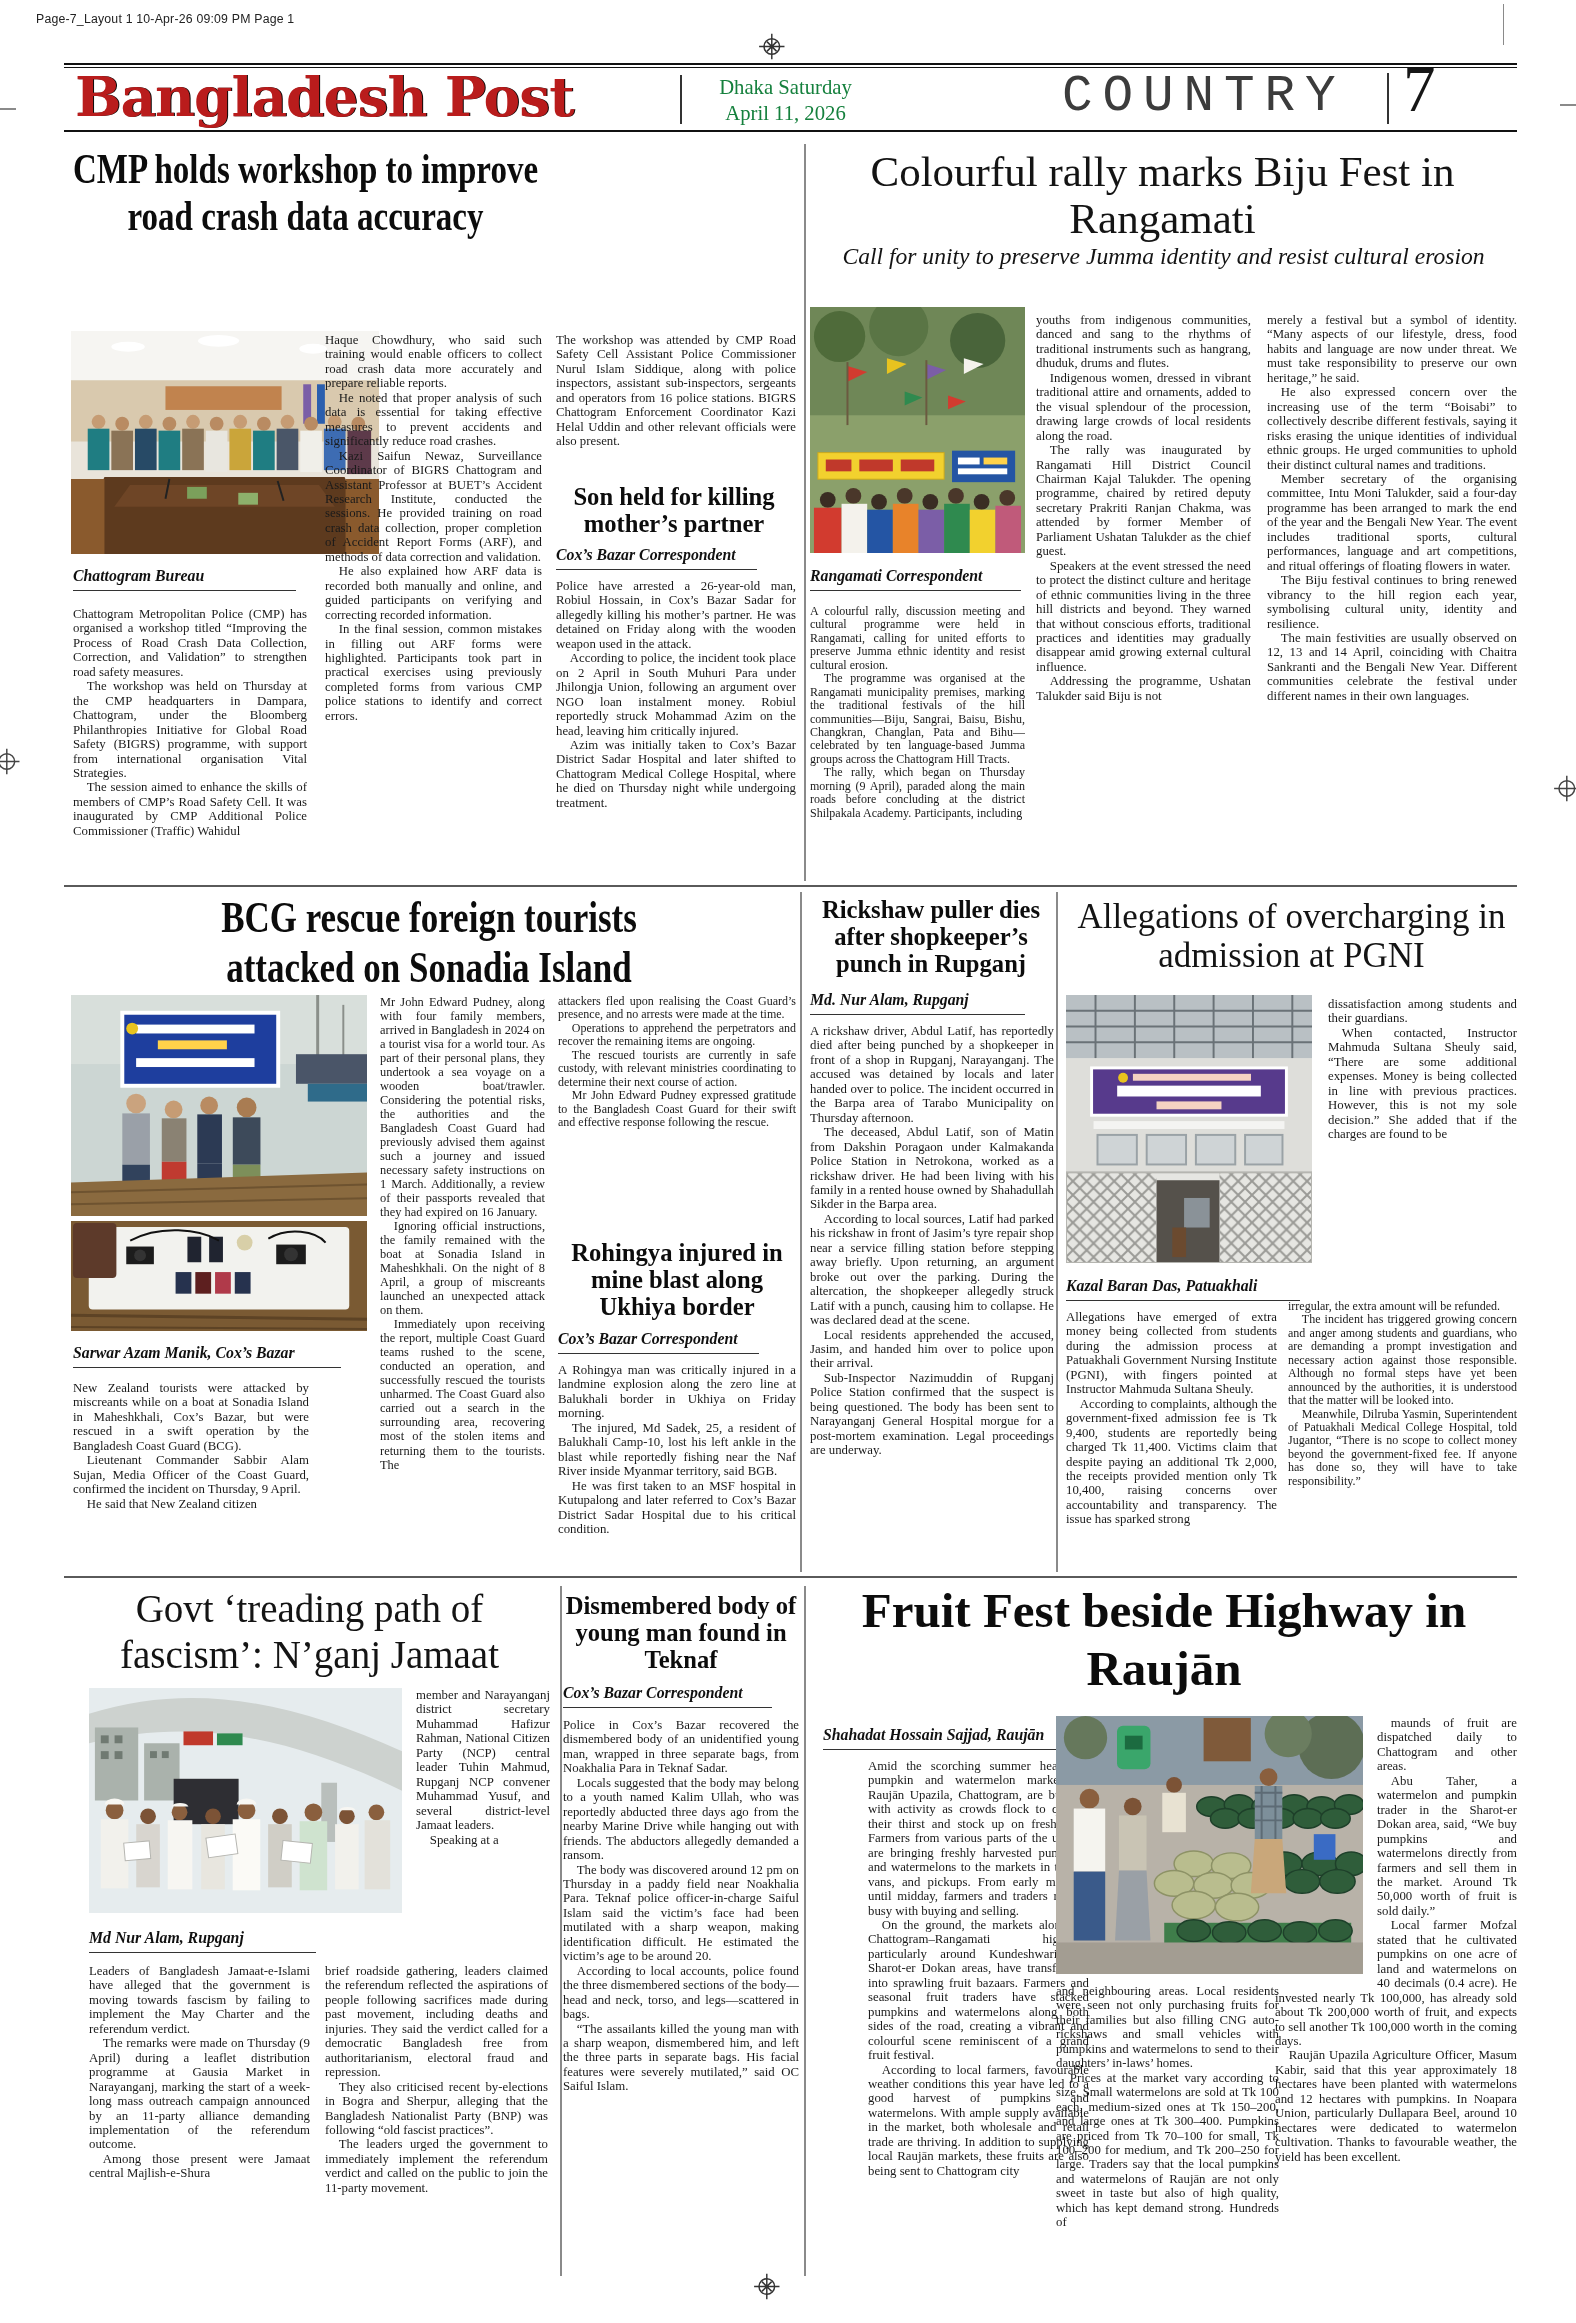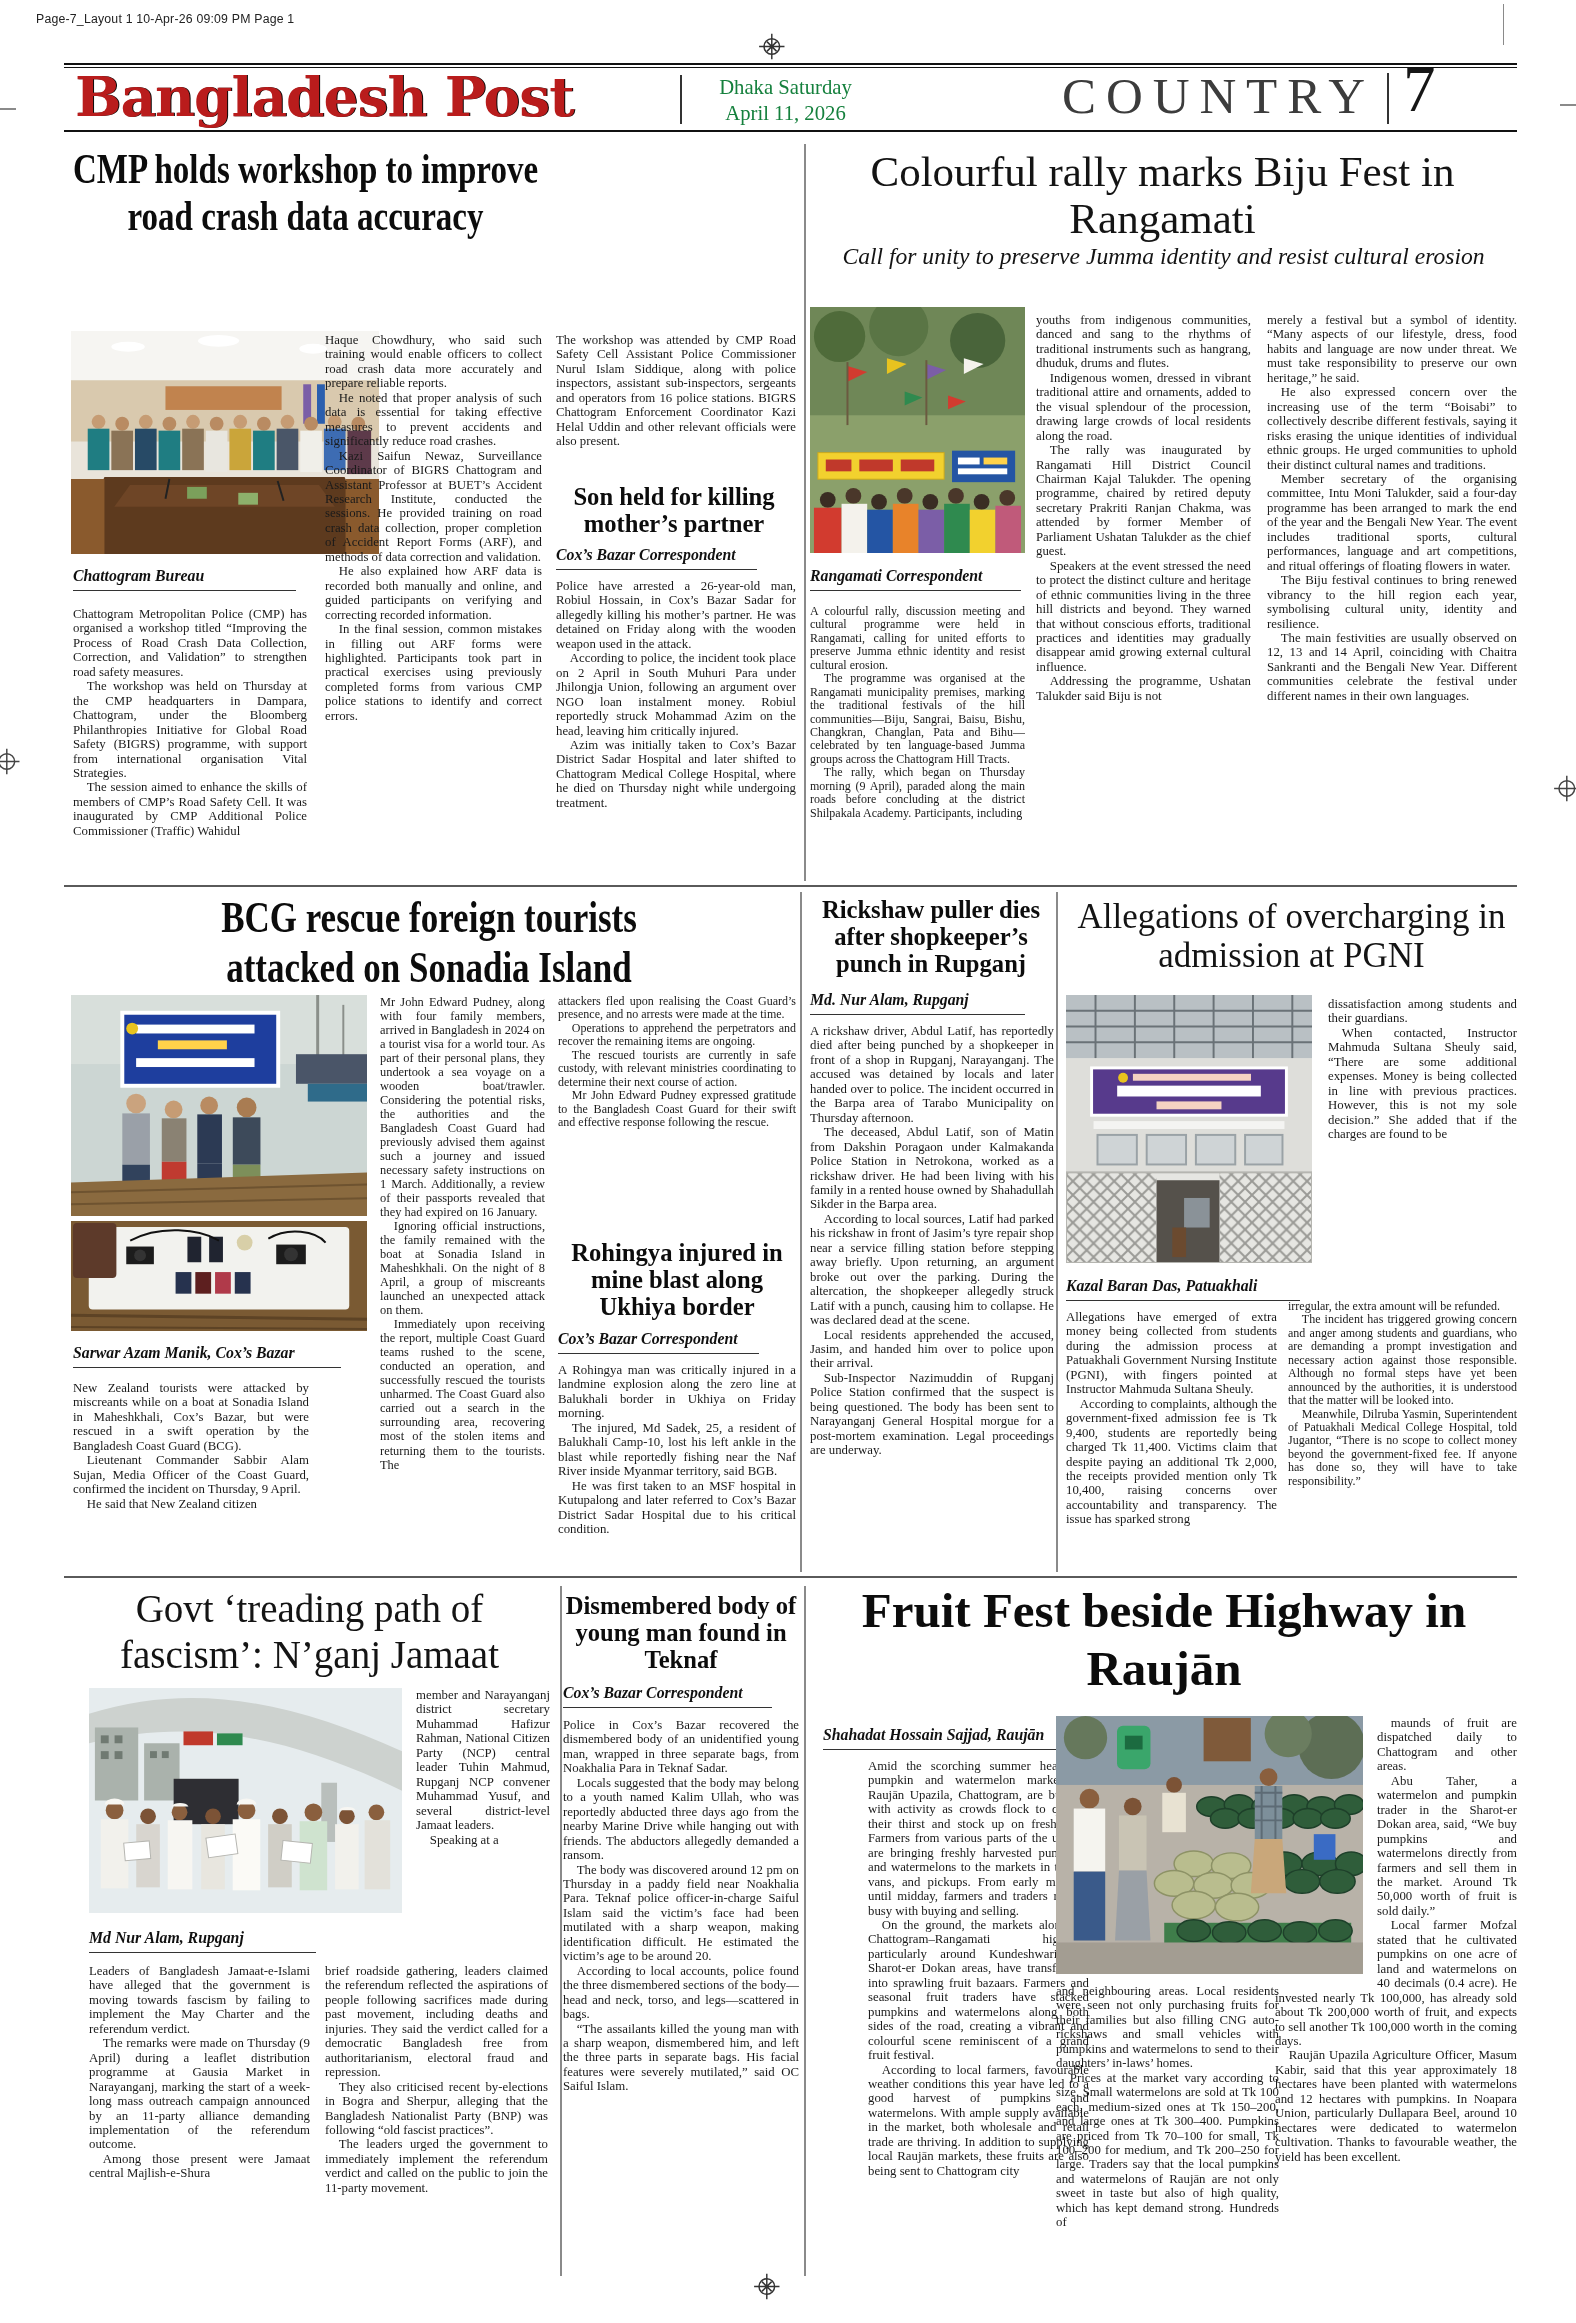--- a/index.html
+++ b/index.html
@@ -8,21 +8,21 @@
   .slug{position:absolute;left:36px;top:11.8px;font:12.3px "Liberation Sans",sans-serif;color:#222;letter-spacing:0.2px;}
   .hr{position:absolute;background:#5a5a5a;height:1.5px;}
   .hr.dark{background:#111;}
   .vr{position:absolute;background:#8a8a8a;width:1.5px;}
   .brand{position:absolute;left:75px;top:67px;font-family:"DejaVu Serif",serif;font-weight:700;
          font-size:55px;line-height:59px;color:#b91c1c;letter-spacing:-1px;
          text-shadow:1px 0 0 #0b0b0b;}
   .dateblock{position:absolute;left:692px;top:75px;width:187px;text-align:center;
              font-size:20.7px;line-height:25.6px;color:#15803d;}
   .sectionname{position:absolute;left:1062px;top:69px;font-size:51px;line-height:55px;
-               color:#3c3c3c;letter-spacing:9.9px;font-family:Liberation Serif, serif;}
+               color:#3c3c3c;letter-spacing:9.9px;font-family:Liberation Mono, monospace;}
   .pagenum{position:absolute;left:1403px;top:55px;font-size:65px;line-height:69px;color:#161616;}
   .hl{position:absolute;margin:0;font-family:"Liberation Serif",serif;font-weight:700;
       text-align:center;color:#0c0c0c;line-height:1.1;}
   .hl.light{font-weight:400;color:#141414;}
   .cond{transform:scaleY(1.28);transform-origin:center top;line-height:1.12;}
   .subhead{position:absolute;font-style:italic;font-size:23.6px;line-height:1.1;text-align:center;color:#141414;}
   .byline{position:absolute;font-style:italic;font-weight:700;font-size:15.8px;line-height:1.1;color:#111;
           border-bottom:1.5px solid #333;padding-bottom:5.9px;}
   .body{position:absolute;overflow:hidden;font-size:12.8px;line-height:1.13;color:#1a1a1a;}
   .body p{margin:0;text-indent:13.8px;text-align:justify;}

